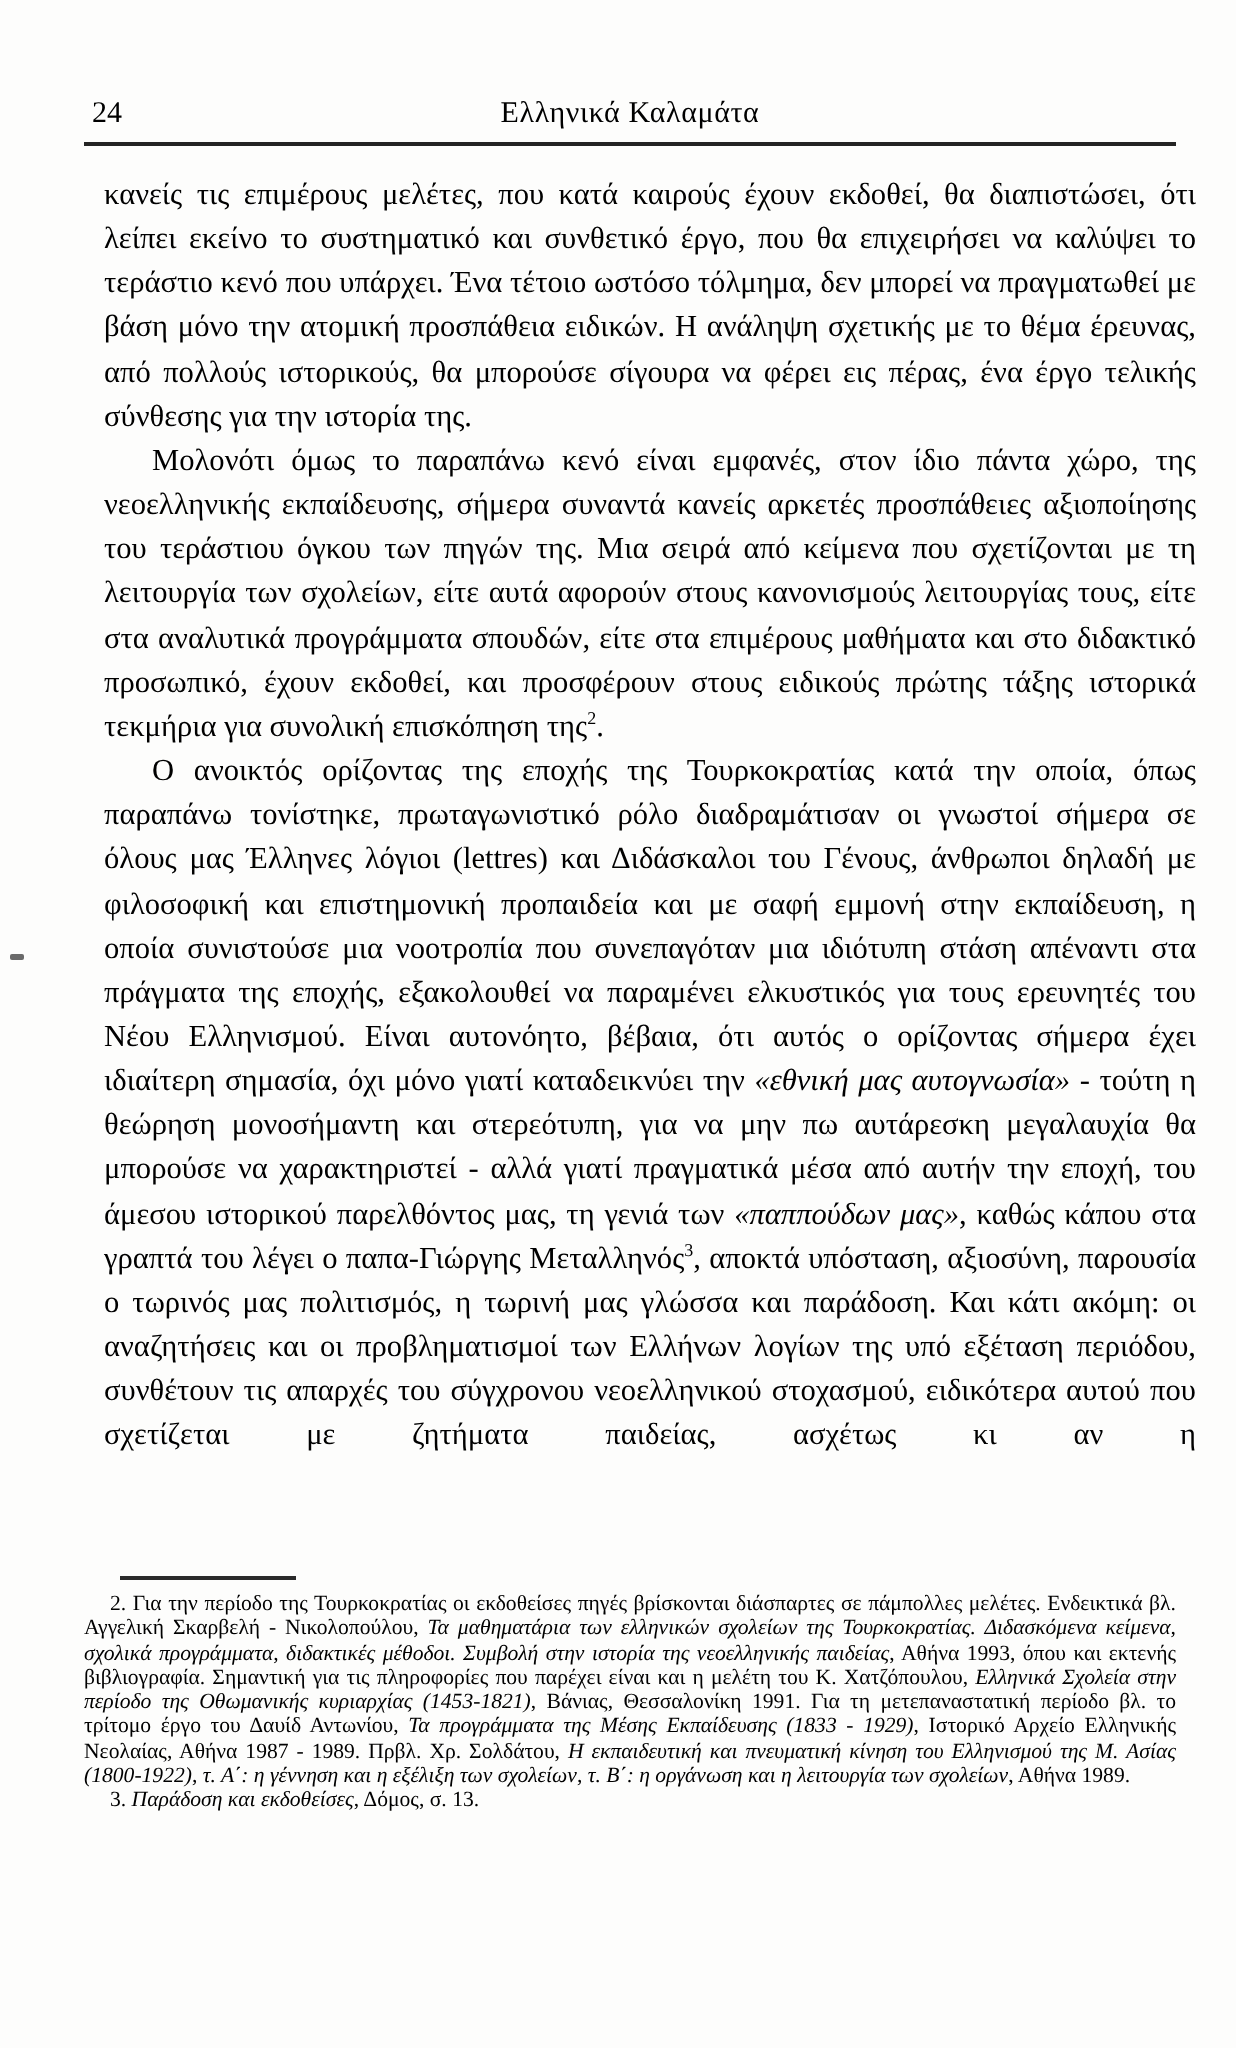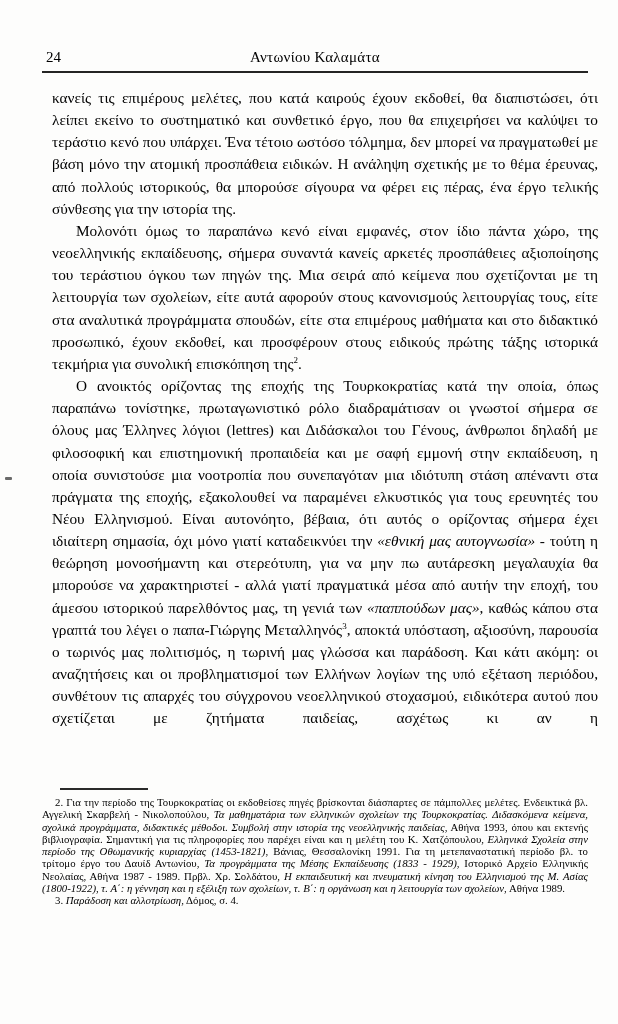--- a/index.html
+++ b/index.html
@@ -92,32 +92,32 @@
     border-radius: 1px;
   }
 </style>
 </head>
 <body>
 
 <div class="page">
 
   <span class="page-number">24</span>
 
-  <div class="running-title">Αντωνίου Καλαμάτα</div>
+  <div class="running-title">Ελληνικά Καλαμάτα</div>
 
   <div class="header-rule"></div>
 
   <div class="scan-mark"></div>
 
   <main class="body-text">
     <p><span>κανείς τις επιμέρους μελέτες, που κατά καιρούς έχουν εκδοθεί, θα διαπιστώσει, ότι λείπει εκείνο το συστηματικό και συνθετικό έργο, που θα επιχειρήσει να καλύψει το τεράστιο κενό που υπάρχει. Ένα τέτοιο ωστόσο τόλμημα, δεν μπορεί να πραγματωθεί με βάση μόνο την ατομική προσπάθεια ειδικών. Η ανάληψη σχετικής με το θέμα έρευνας, από πολλούς ιστορικούς, θα μπορούσε σίγουρα να φέρει εις πέρας, ένα έργο τελικής σύνθεσης για την ιστορία της.</span></p>
     <p class="para-indent"><span>Μολονότι όμως το παραπάνω κενό είναι εμφανές, στον ίδιο πάντα χώρο, της νεοελληνικής εκπαίδευσης, σήμερα συναντά κανείς αρκετές προσπάθειες αξιοποίησης του τεράστιου όγκου των πηγών της. Μια σειρά από κείμενα που σχετίζονται με τη λειτουργία των σχολείων, είτε αυτά αφορούν στους κανονισμούς λειτουργίας τους, είτε στα αναλυτικά προγράμματα σπουδών, είτε στα επιμέρους μαθήματα και στο διδακτικό προσωπικό, έχουν εκδοθεί, και προσφέρουν στους ειδικούς πρώτης τάξης ιστορικά τεκμήρια για συνολική επισκόπηση της</span><sup>2</sup><span>.</span></p>
     <p class="para-indent para-continues"><span>Ο ανοικτός ορίζοντας της εποχής της Τουρκοκρατίας κατά την οποία, όπως παραπάνω τονίστηκε, πρωταγωνιστικό ρόλο διαδραμάτισαν οι γνωστοί σήμερα σε όλους μας Έλληνες λόγιοι (lettres) και Διδάσκαλοι του Γένους, άνθρωποι δηλαδή με φιλοσοφική και επιστημονική προπαιδεία και με σαφή εμμονή στην εκπαίδευση, η οποία συνιστούσε μια νοοτροπία που συνεπαγόταν μια ιδιότυπη στάση απέναντι στα πράγματα της εποχής, εξακολουθεί να παραμένει ελκυστικός για τους ερευνητές του Νέου Ελληνισμού. Είναι αυτονόητο, βέβαια, ότι αυτός ο ορίζοντας σήμερα έχει ιδιαίτερη σημασία, όχι μόνο γιατί καταδεικνύει την </span><span class="it">«εθνική μας αυτογνωσία»</span><span> - τούτη η θεώρηση μονοσήμαντη και στερεότυπη, για να μην πω αυτάρεσκη μεγαλαυχία θα μπορούσε να χαρακτηριστεί - αλλά γιατί πραγματικά μέσα από αυτήν την εποχή, του άμεσου ιστορικού παρελθόντος μας, τη γενιά των </span><span class="it">«παππούδων μας»</span><span>, καθώς κάπου στα γραπτά του λέγει ο παπα-Γιώργης Μεταλληνός</span><sup>3</sup><span>, αποκτά υπόσταση, αξιοσύνη, παρουσία ο τωρινός μας πολιτισμός, η τωρινή μας γλώσσα και παράδοση. Και κάτι ακόμη: οι αναζητήσεις και οι προβληματισμοί των Ελλήνων λογίων της υπό εξέταση περιόδου, συνθέτουν τις απαρχές του σύγχρονου νεοελληνικού στοχασμού, ειδικότερα αυτού που σχετίζεται με ζητήματα παιδείας, ασχέτως κι αν η</span></p>
   </main>
 
   <div class="footnote-rule"></div>
 
   <section class="footnotes">
     <p><span>2. Για την περίοδο της Τουρκοκρατίας οι εκδοθείσες πηγές βρίσκονται διάσπαρτες σε πάμπολλες μελέτες. Ενδεικτικά βλ. Αγγελική Σκαρβελή - Νικολοπούλου, </span><span class="it">Τα μαθηματάρια των ελληνικών σχολείων της Τουρκοκρατίας. Διδασκόμενα κείμενα, σχολικά προγράμματα, διδακτικές μέθοδοι. Συμβολή στην ιστορία της νεοελληνικής παιδείας</span><span>, Αθήνα 1993, όπου και εκτενής βιβλιογραφία. Σημαντική για τις πληροφορίες που παρέχει είναι και η μελέτη του Κ. Χατζόπουλου, </span><span class="it">Ελληνικά Σχολεία στην περίοδο της Οθωμανικής κυριαρχίας (1453-1821)</span><span>, Βάνιας, Θεσσαλονίκη 1991. Για τη μετεπαναστατική περίοδο βλ. το τρίτομο έργο του Δαυίδ Αντωνίου, </span><span class="it">Τα προγράμματα της Μέσης Εκπαίδευσης (1833 - 1929)</span><span>, Ιστορικό Αρχείο Ελληνικής Νεολαίας, Αθήνα 1987 - 1989. Πρβλ. Χρ. Σολδάτου, </span><span class="it">Η εκπαιδευτική και πνευματική κίνηση του Ελληνισμού της Μ. Ασίας (1800-1922), τ. Α΄: η γέννηση και η εξέλιξη των σχολείων, τ. Β΄: η οργάνωση και η λειτουργία των σχολείων</span><span>, Αθήνα 1989.</span></p>
-    <p><span>3. </span><span class="it">Παράδοση και αλλοτρίωση</span><span>, Δόμος, σ. 4.</span></p>
+    <p><span>3. </span><span class="it">Παράδοση και εκδοθείσες</span><span>, Δόμος, σ. 13.</span></p>
   </section>
 
 </div>
 
 </body></html>

